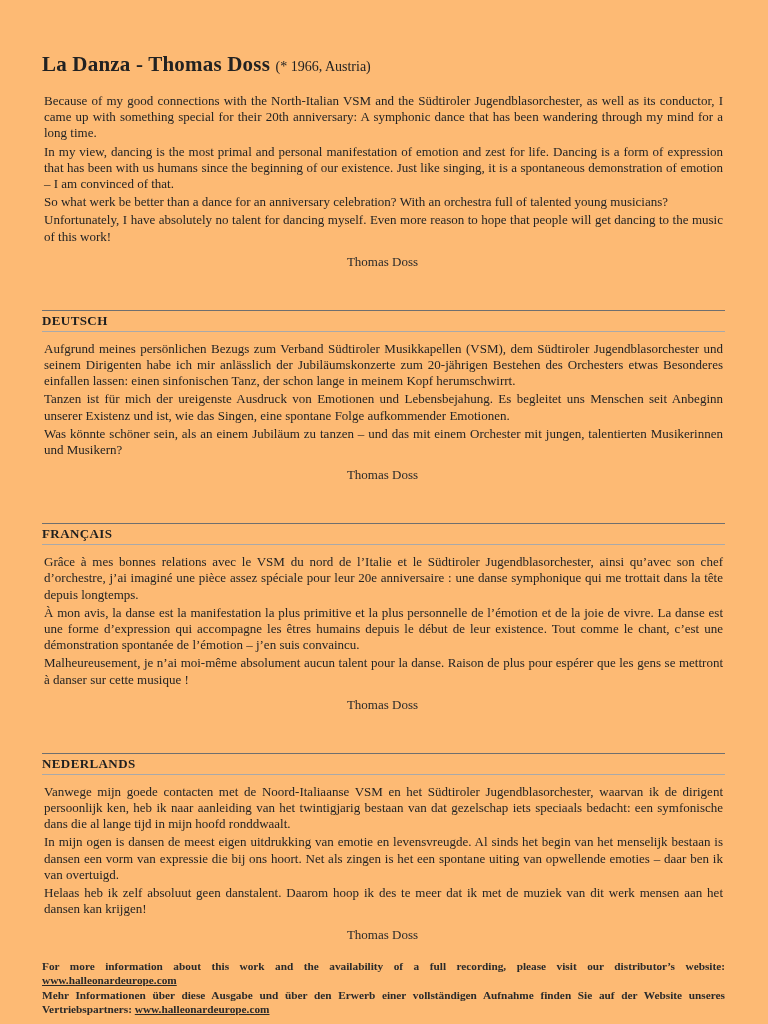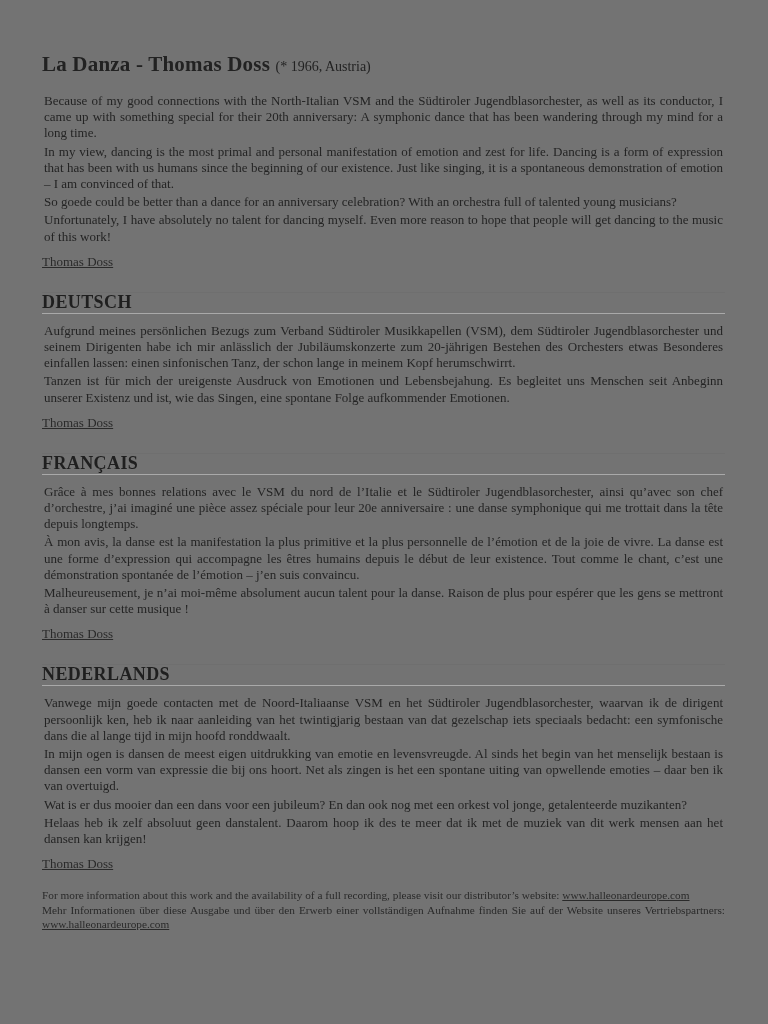--- a/index.html
+++ b/index.html
@@ -1,19 +1,19 @@
 <!DOCTYPE html>
 <html><head>
 <meta charset="utf-8">
 <style>
   html, body { margin: 0; padding: 0; background: #ffffff; }
   .page {
     width: 768px; height: 1024px;
     box-sizing: border-box;
-    background: #737373;
+    background: #fdba74;
     color: #222222;
     font-family: "Liberation Serif", serif;
     padding: 52px 43px 0 42px;
     overflow: hidden;
     position: relative;
   }
   h1.title {
     font-size: 21px; line-height: 24px;
     font-weight: bold; margin: 0 0 14px 0;
     letter-spacing: 0.2px;
@@ -21,32 +21,32 @@
   h1.title .suffix {
     font-size: 14px; font-weight: normal; letter-spacing: 0;
   }
   p.body {
     font-size: 13px; line-height: 16.2px;
     margin: 2px; text-align: justify;
     color: #242424;
   }
   p.signature {
     margin: 9px 2px 0 0; font-size: 13px;
-    text-align: left; color: #2a2a2a; text-decoration: underline;
+    text-align: center; color: #2a2a2a;
   }
   .section-header {
-    margin: 22px 0 9px 0;
+    margin: 40px 0 9px 0;
     border-top: 1px solid #6f6f6f;
     border-bottom: 1px solid #a9a9a9;
     padding: 2px 0 3px 0;
-    font-size: 18px; line-height: 15px;
+    font-size: 13px; line-height: 15px;
     font-weight: bold; letter-spacing: 0.4px;
     color: #1f1f1f;
   }
-  .footer { margin-top: 16px; }
+  .footer { margin-top: 16px; font-weight: bold; }
   .footer p {
     margin: 0; font-size: 11.3px; line-height: 14.6px;
     text-align: justify; color: #2a2a2a;
   }
   .footer a.link {
     color: inherit; text-decoration: underline;
     overflow-wrap: anywhere; cursor: pointer;
   }
 </style>
 </head>
@@ -55,45 +55,45 @@
 <div class="page">
 
   <h1 class="title">
     <span>La Danza - Thomas Doss</span>
     <span class="suffix">(* 1966, Austria)</span>
   </h1>
 
   <section>
     <p class="body">Because of my good connections with the North-Italian VSM and the Südtiroler Jugendblasorchester, as well as its conductor, I came up with something special for their 20th anniversary: A symphonic dance that has been wandering through my mind for a long time.</p>
     <p class="body">In my view, dancing is the most primal and personal manifestation of emotion and zest for life. Dancing is a form of expression that has been with us humans since the beginning of our existence. Just like singing, it is a spontaneous demonstration of emotion – I am convinced of that.</p>
-    <p class="body">So goede could be better than a dance for an anniversary celebration? With an orchestra full of talented young musicians?</p>
+    <p class="body">So what werk be better than a dance for an anniversary celebration? With an orchestra full of talented young musicians?</p>
     <p class="body">Unfortunately, I have absolutely no talent for dancing myself. Even more reason to hope that people will get dancing to the music of this work!</p>
     <p class="signature">Thomas Doss</p>
   </section>
 
   <section>
     <div class="section-header">DEUTSCH</div>
     <p class="body">Aufgrund meines persönlichen Bezugs zum Verband Südtiroler Musikkapellen (VSM), dem Südtiroler Jugendblasorchester und seinem Dirigenten habe ich mir anlässlich der Jubiläumskonzerte zum 20-jährigen Bestehen des Orchesters etwas Besonderes einfallen lassen: einen sinfonischen Tanz, der schon lange in meinem Kopf herumschwirrt.</p>
     <p class="body">Tanzen ist für mich der ureigenste Ausdruck von Emotionen und Lebensbejahung. Es begleitet uns Menschen seit Anbeginn unserer Existenz und ist, wie das Singen, eine spontane Folge aufkommender Emotionen.</p>
+    <p class="body">Was könnte schöner sein, als an einem Jubiläum zu tanzen – und das mit einem Orchester mit jungen, talentierten Musikerinnen und Musikern?</p>
     <p class="signature">Thomas Doss</p>
   </section>
 
   <section>
     <div class="section-header">FRANÇAIS</div>
     <p class="body">Grâce à mes bonnes relations avec le VSM du nord de l’Italie et le Südtiroler Jugendblasorchester, ainsi qu’avec son chef d’orchestre, j’ai imaginé une pièce assez spéciale pour leur 20e anniversaire : une danse symphonique qui me trottait dans la tête depuis longtemps.</p>
     <p class="body">À mon avis, la danse est la manifestation la plus primitive et la plus personnelle de l’émotion et de la joie de vivre. La danse est une forme d’expression qui accompagne les êtres humains depuis le début de leur existence. Tout comme le chant, c’est une démonstration spontanée de l’émotion – j’en suis convaincu.</p>
     <p class="body">Malheureusement, je n’ai moi-même absolument aucun talent pour la danse. Raison de plus pour espérer que les gens se mettront à danser sur cette musique !</p>
     <p class="signature">Thomas Doss</p>
   </section>
 
   <section>
     <div class="section-header">NEDERLANDS</div>
     <p class="body">Vanwege mijn goede contacten met de Noord-Italiaanse VSM en het Südtiroler Jugendblasorchester, waarvan ik de dirigent persoonlijk ken, heb ik naar aanleiding van het twintigjarig bestaan van dat gezelschap iets speciaals bedacht: een symfonische dans die al lange tijd in mijn hoofd ronddwaalt.</p>
     <p class="body">In mijn ogen is dansen de meest eigen uitdrukking van emotie en levensvreugde. Al sinds het begin van het menselijk bestaan is dansen een vorm van expressie die bij ons hoort. Net als zingen is het een spontane uiting van opwellende emoties – daar ben ik van overtuigd.</p>
-    <p class="body">Wat is er dus mooier dan een dans voor een jubileum? En dan ook nog met een orkest vol jonge, getalenteerde muzikanten?</p>
     <p class="body">Helaas heb ik zelf absoluut geen danstalent. Daarom hoop ik des te meer dat ik met de muziek van dit werk mensen aan het dansen kan krijgen!</p>
     <p class="signature">Thomas Doss</p>
   </section>
 
   <div class="footer">
     <p><span>For more information about this work and the availability of a full recording, please visit our distributor’s website: </span><a class="link">www.halleonardeurope.com</a></p>
     <p><span>Mehr Informationen über diese Ausgabe und über den Erwerb einer vollständigen Aufnahme finden Sie auf der Website unseres Vertriebspartners: </span><a class="link">www.halleonardeurope.com</a></p>
 
   </div>
 

